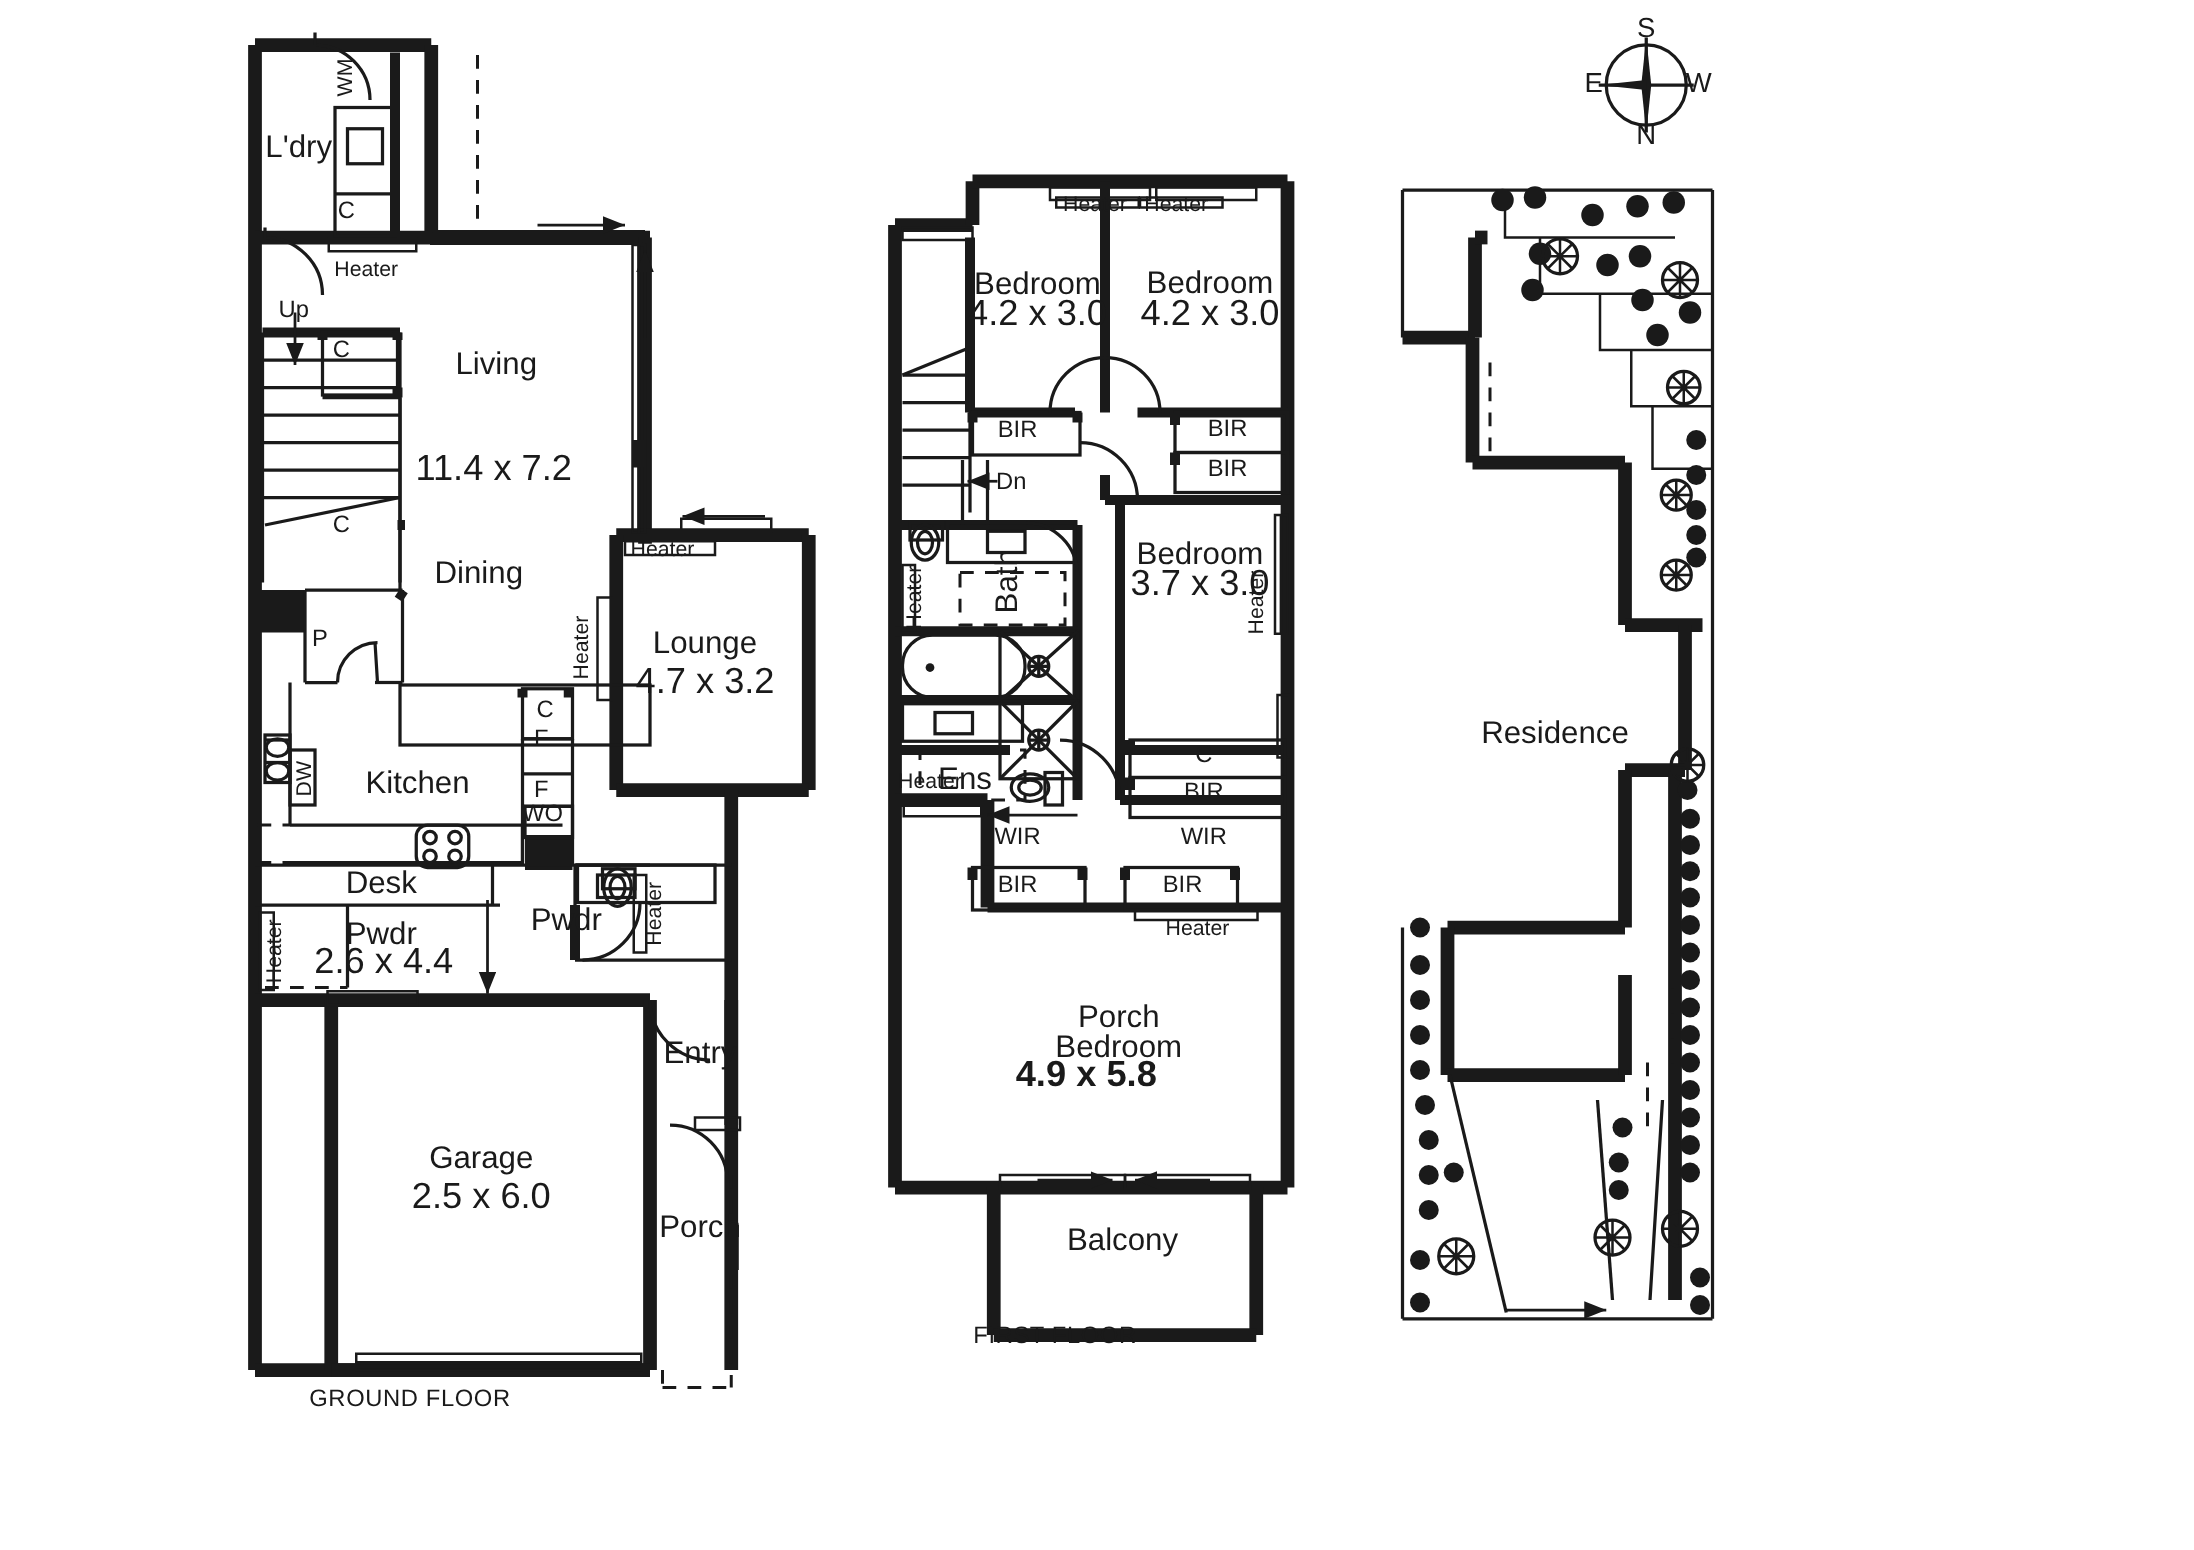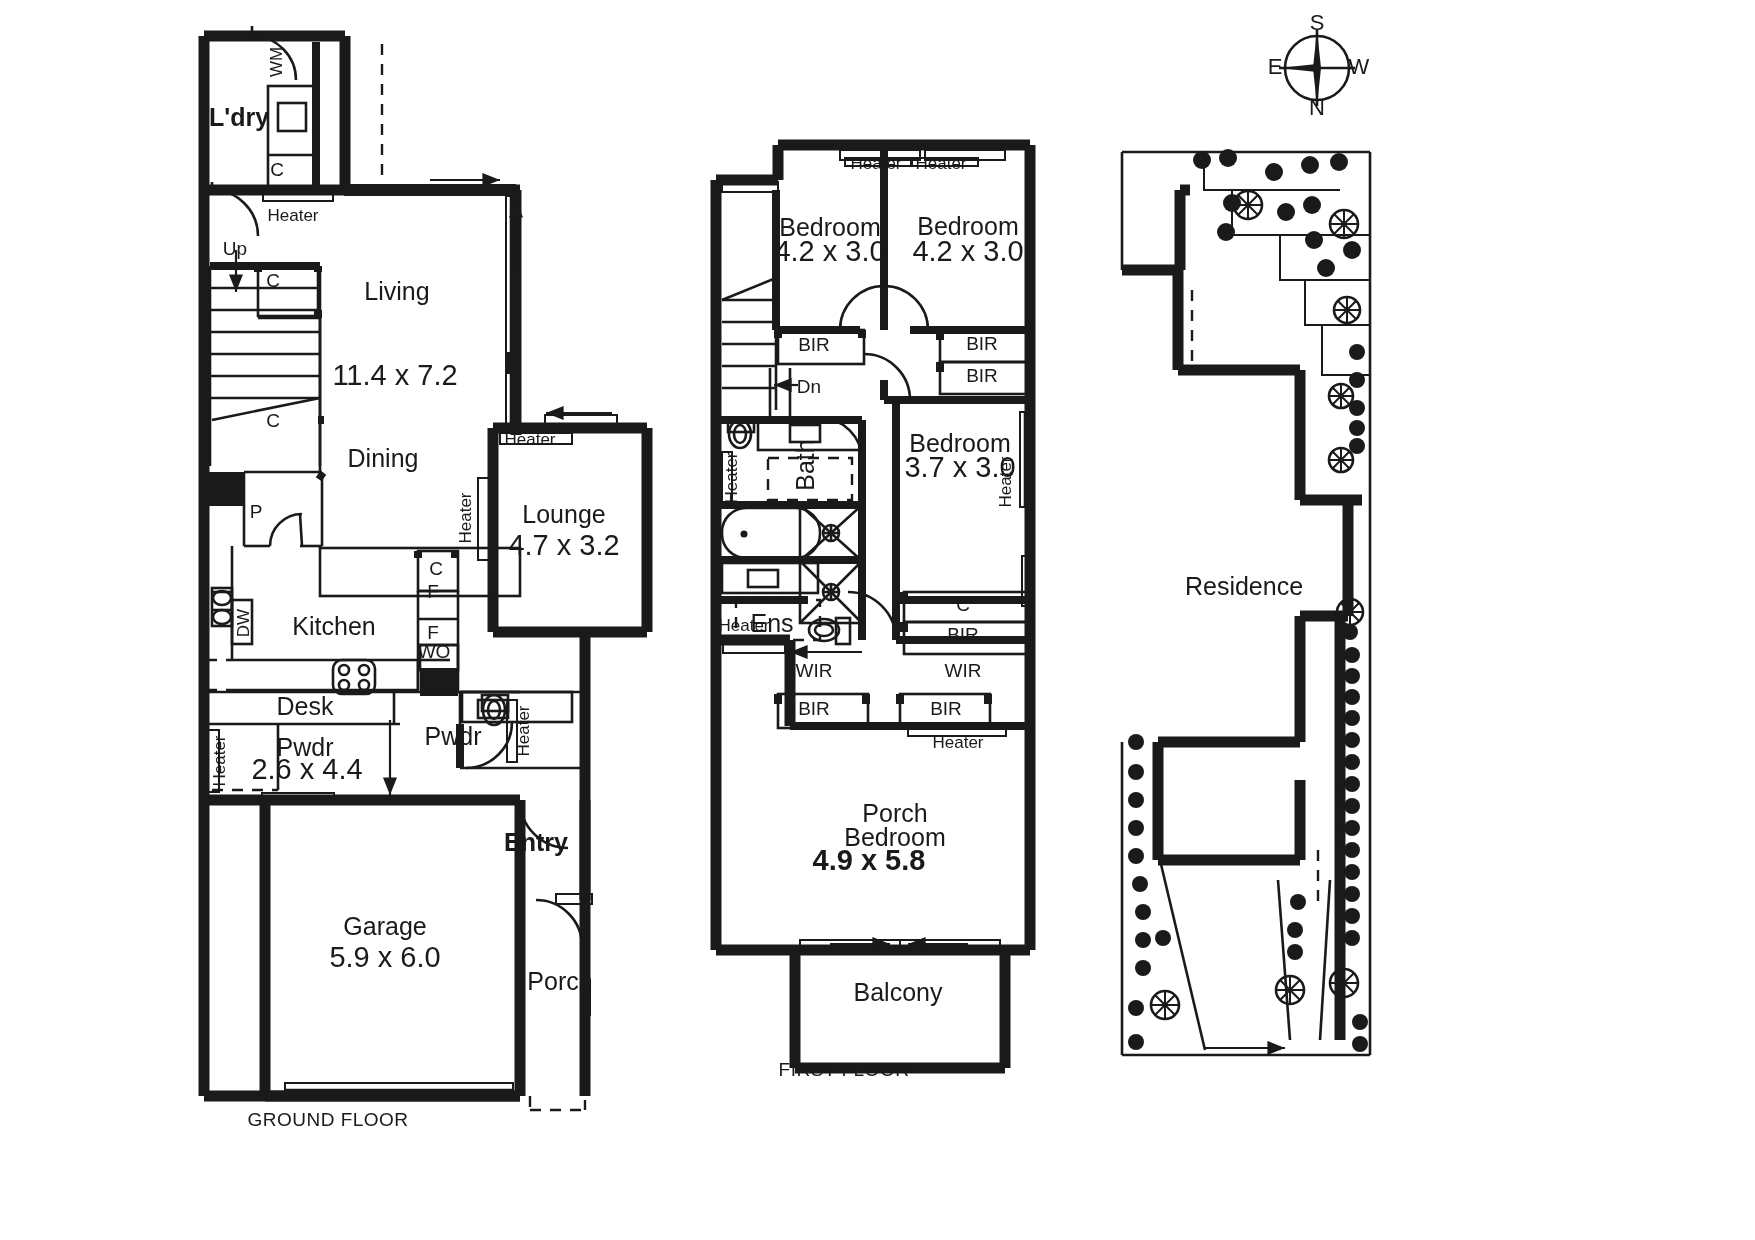--- a/index.html
+++ b/index.html
@@ -513,21 +513,21 @@
       <circle class="t" cx="1317" cy="68" r="32" fill="#fff"></circle>
       <path class="t" d="M1317,30 L1317,106"></path>
       <path class="t" d="M1279,68 L1355,68"></path>
       <path class="fillw" d="M1313,68 L1321,68 L1317,30 Z"></path>
       <path class="fillw" d="M1313,68 L1321,68 L1317,106 Z"></path>
       <path class="fillw" d="M1317,64 L1317,72 L1279,68 Z"></path>
     </g>
 
   </svg>
 
-  <div class="lbl c t-room" style="left:239px; top:118px;font-weight:bold;">L'dry</div>
+  <div class="lbl c t-room" style="left:239px; top:118px;">L'dry</div>
   <div class="lbl vert t-tiny" style="left:277px; top:62px;">WM</div>
   <div class="lbl c t-small" style="left:277px; top:170px;">C</div>
   <div class="lbl c t-tiny" style="left:293px; top:216px;">Heater</div>
 
   <div class="lbl c t-small" style="left:235px; top:249px;">Up</div>
   <div class="lbl c t-small" style="left:273px; top:281px;">C</div>
   <div class="lbl c t-small" style="left:273px; top:421px;">C</div>
 
   <div class="lbl c t-room" style="left:397px; top:292px;">Living</div>
   <div class="lbl c t-dim" style="left:395px; top:376px;">11.4 x 7.2</div>
@@ -548,22 +548,22 @@
 
   <div class="lbl c t-room" style="left:305px; top:707px;">Desk</div>
   <div class="lbl vert t-tiny" style="left:220px; top:761px;">Heater</div>
   <div class="lbl c t-room" style="left:305px; top:748px;">Pwdr</div>
   <div class="lbl c t-dim" style="left:307px; top:770px;">2.6 x 4.4</div>
 
   <div class="lbl c t-room" style="left:453px; top:737px;">Pwdr</div>
   <div class="lbl vert t-tiny" style="left:524px; top:731px;">Heater</div>
 
   <div class="lbl c t-room" style="left:385px; top:927px;">Garage</div>
-  <div class="lbl c t-dim" style="left:385px; top:958px;">5.9 x 6.0</div>
-  <div class="lbl c t-room" style="left:536px; top:843px;font-weight:bold;">Entry</div>
+  <div class="lbl c t-dim" style="left:385px; top:958px;">2.5 x 6.0</div>
+  <div class="lbl c t-room" style="left:560px; top:843px;">Entry</div>
   <div class="lbl c t-room" style="left:560px; top:982px;">Porch</div>
   <div class="lbl c t-floor" style="left:328px; top:1120px;">GROUND FLOOR</div>
 
   <div class="lbl c t-tiny" style="left:876px; top:164px;">Heater</div>
   <div class="lbl c t-tiny" style="left:941px; top:164px;">Heater</div>
 
   <div class="lbl c t-room" style="left:830px; top:228px;">Bedroom</div>
   <div class="lbl c t-dim" style="left:830px; top:252px;">4.2 x 3.0</div>
   <div class="lbl c t-room" style="left:968px; top:227px;">Bedroom</div>
   <div class="lbl c t-dim" style="left:968px; top:252px;">4.2 x 3.0</div>

